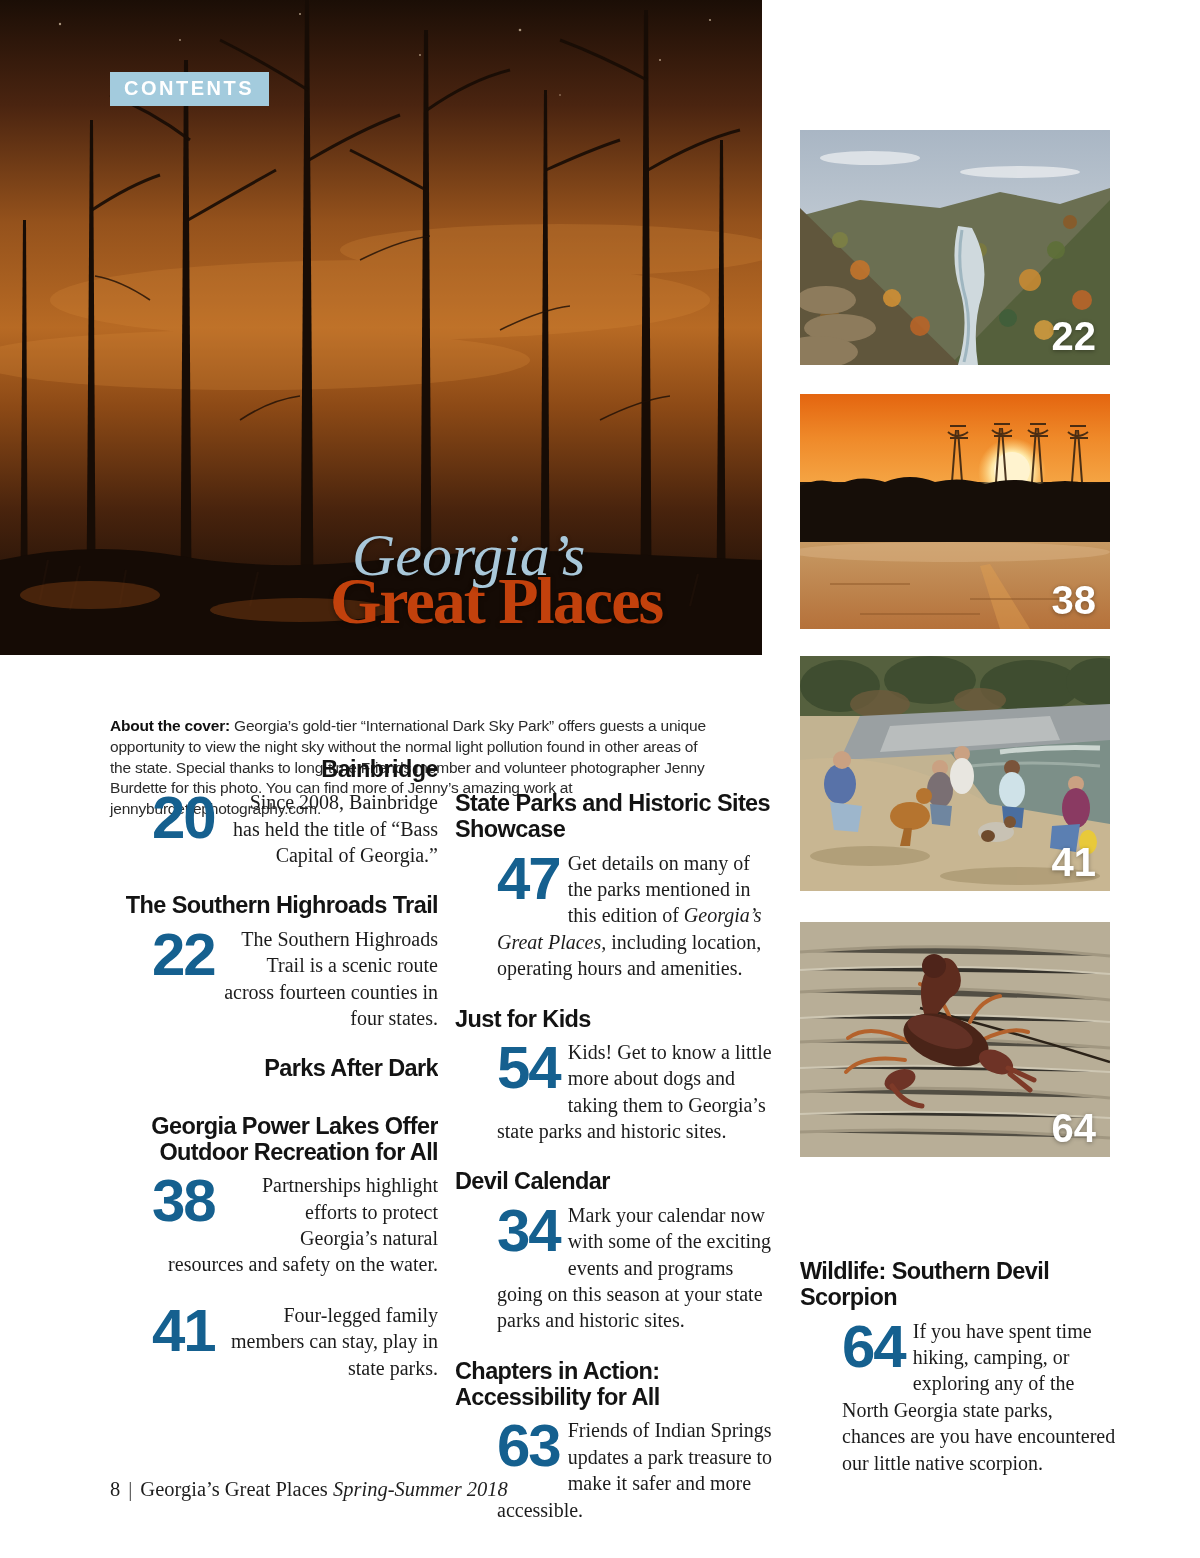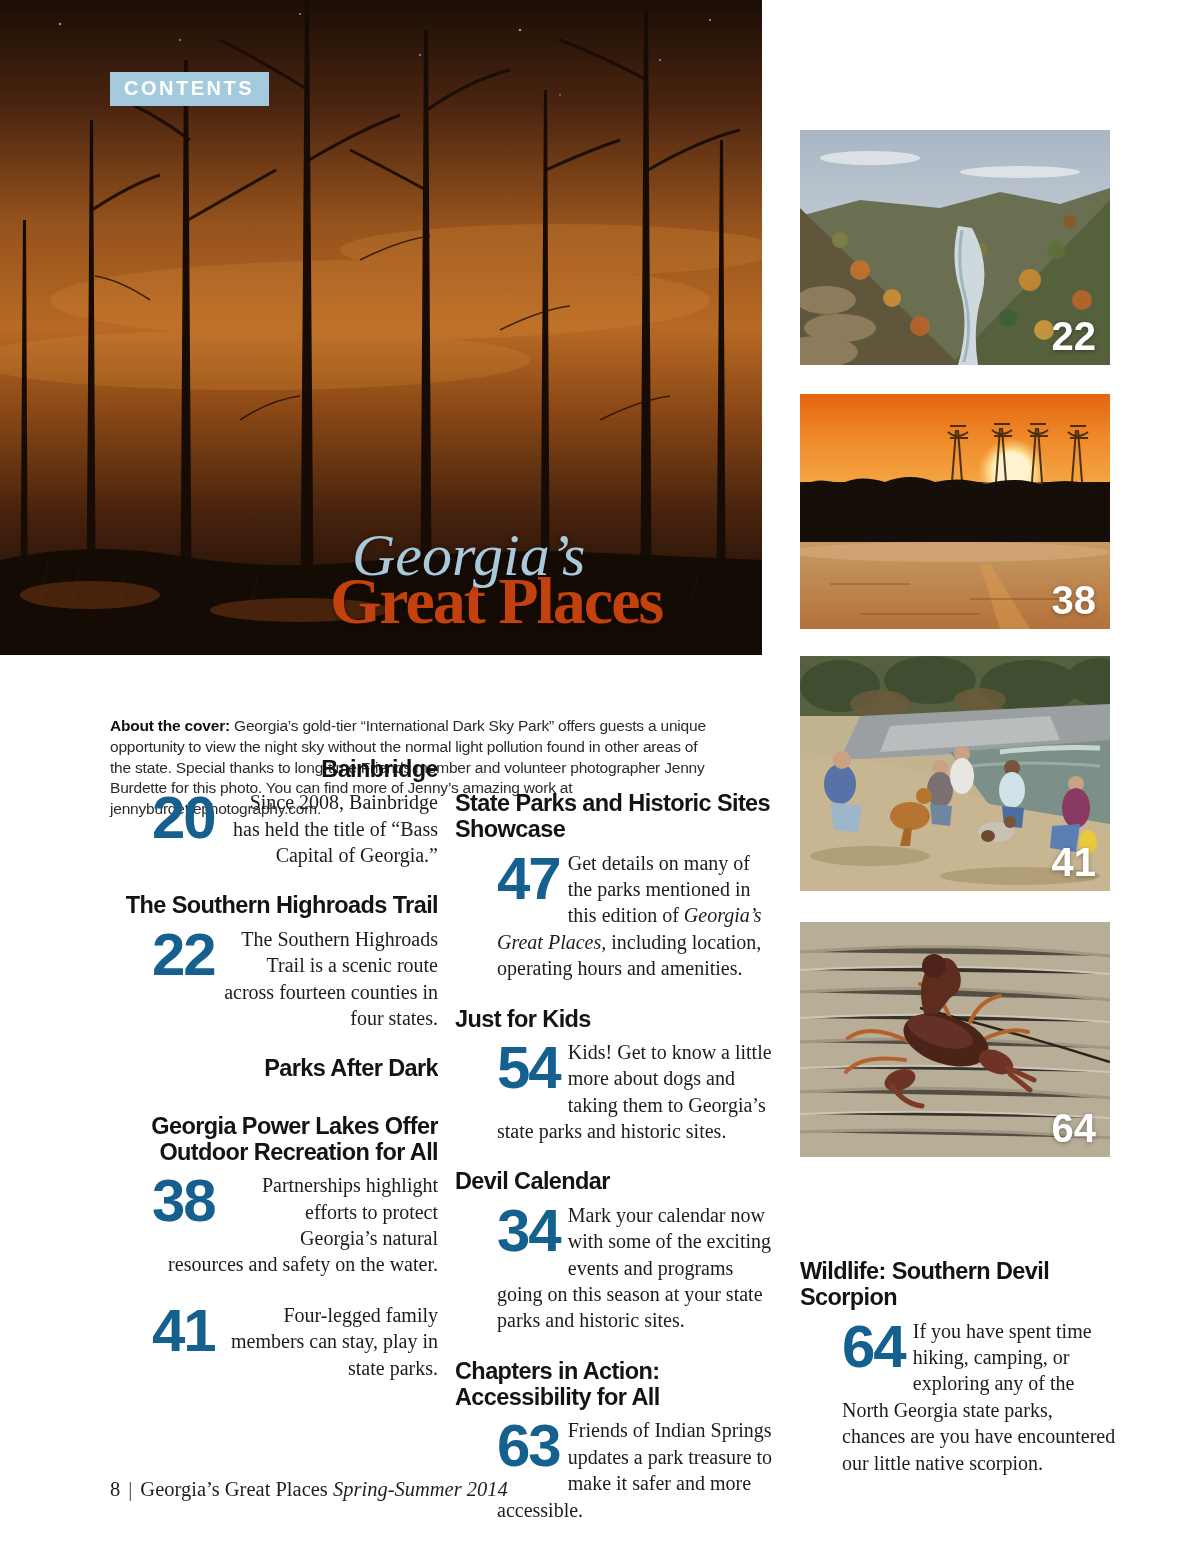--- a/index.html
+++ b/index.html
@@ -505,16 +505,16 @@
   <div class="toc-col toc-col-3">
     <div class="entry">
       <div class="entry-heading">Wildlife: Southern Devil Scorpion</div>
       <div class="entry-body">
         <span class="entry-number">64</span><span class="entry-desc">If you have spent time hiking, camping, or exploring any of the North Georgia state parks, chances are you have encountered our little native scorpion.</span>
       </div>
     </div>
   </div>
 
   <div class="footer">
-    <span>8</span><span class="sep">|</span><span>Georgia’s Great Places</span>&nbsp;<span class="issue">Spring-Summer 2014</span>
+    <span>8</span><span class="sep">|</span><span>Georgia’s Great Places</span>&nbsp;<span class="issue">Spring-Summer 2018</span>
   </div>
 
 </div>
 
 </body></html>

